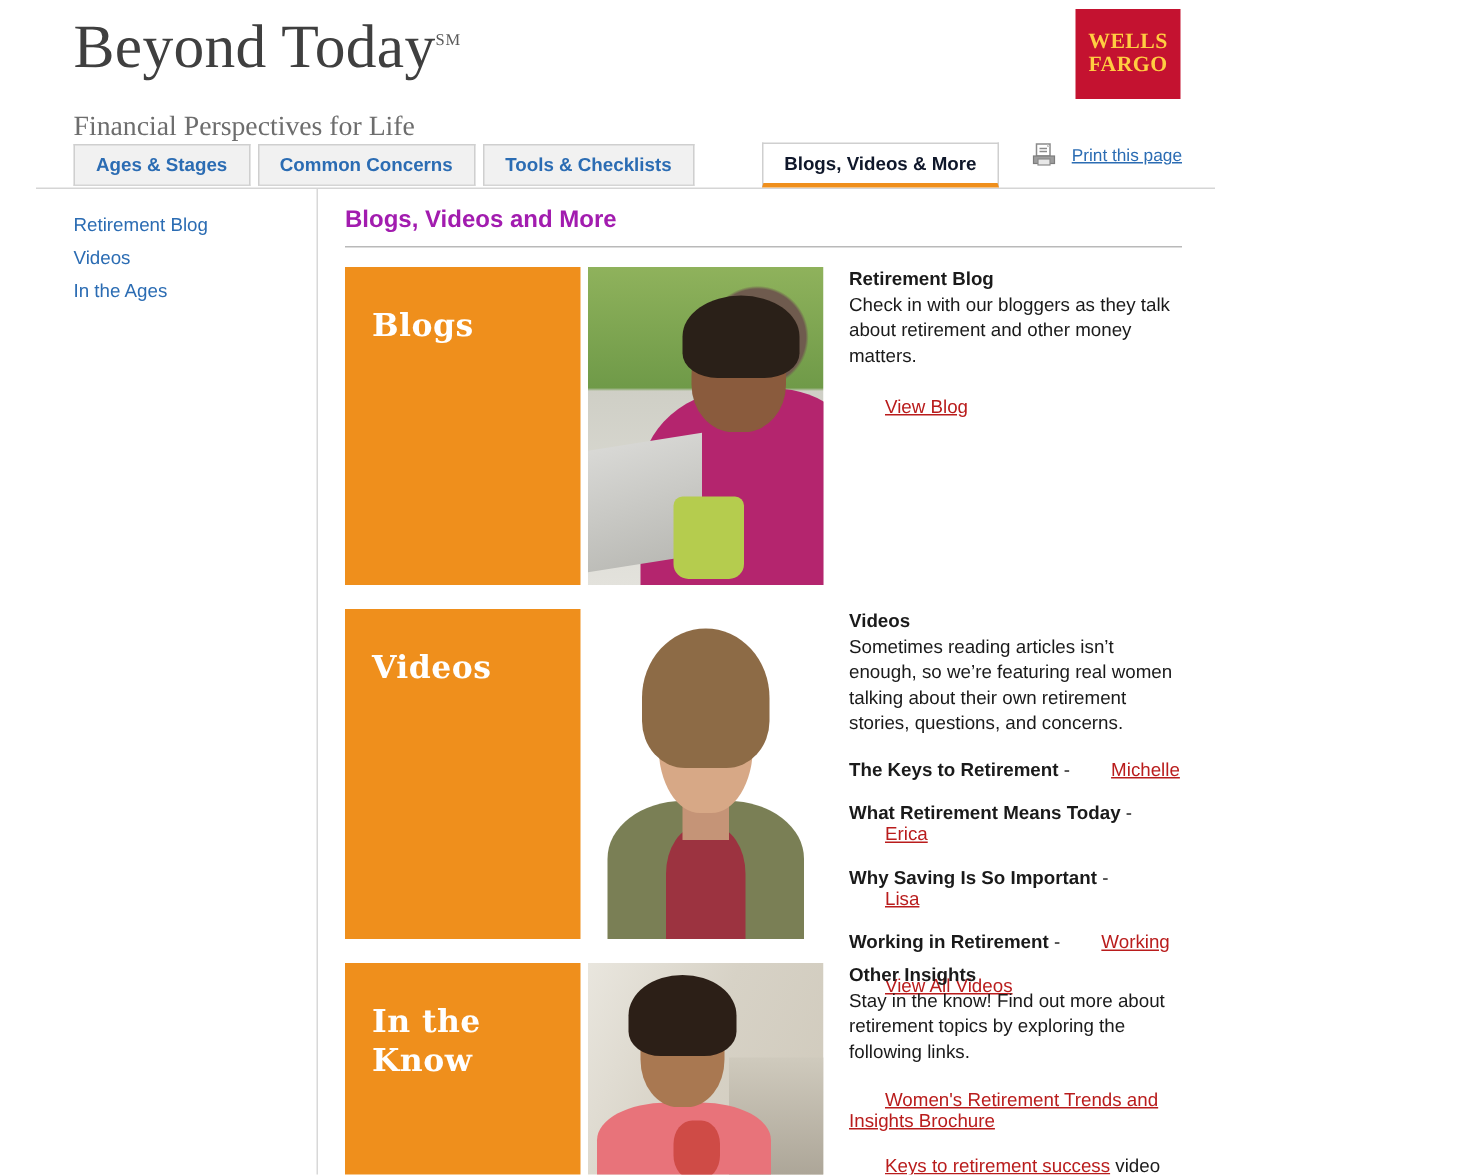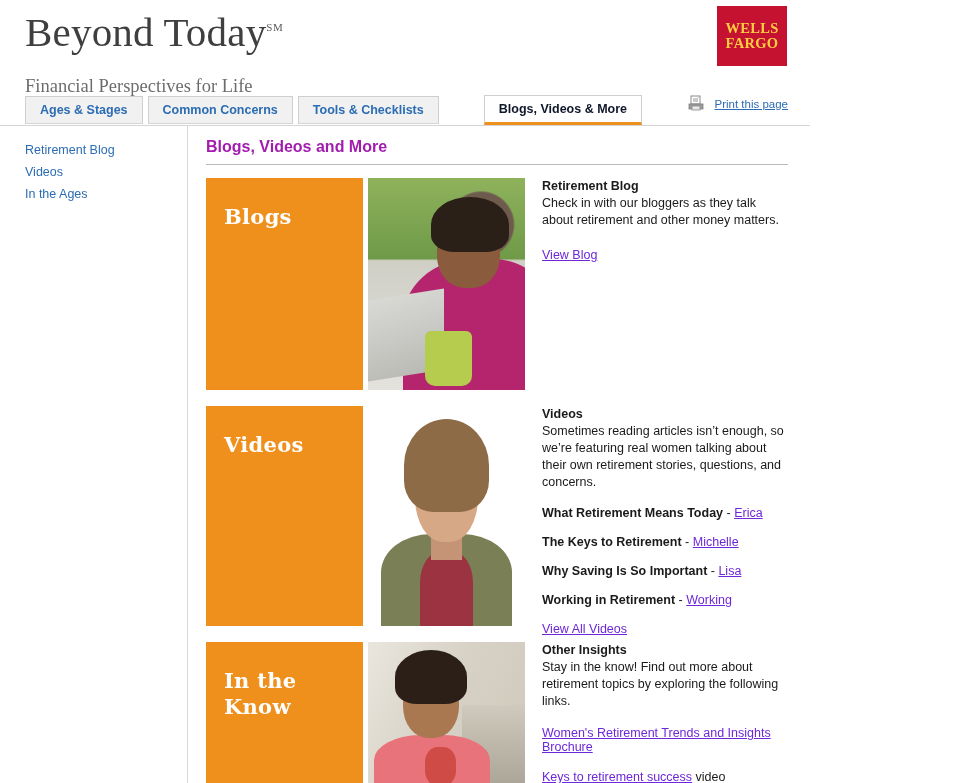--- a/index.html
+++ b/index.html
@@ -3,21 +3,21 @@
 <meta charset="utf-8">
 <style>
   * { box-sizing: border-box; }
   html, body {
     margin: 0; padding: 0;
     width: 979px; height: 783px;
     background: #ffffff;
     font-family: "Liberation Sans", sans-serif;
     overflow: hidden;
   }
-  .page { position: relative; width: 810px; height: 783px; background: #fff; }
+  .page { position: relative; width: 810px; height: 783px; background: #fff; padding-left: 24px; }
 
   
   .header { position: relative; height: 90px; }
   .brand { position: absolute; left: 25px; top: 4px; }
   .brand-title {
     font-family: "Liberation Serif", serif;
     font-size: 41px;
     color: #3f3f3f;
     letter-spacing: 0.2px;
     line-height: 46px;
@@ -145,22 +145,22 @@
   .text-col { flex: 1; padding-left: 17px; }
   .sec-head {
     font-size: 12.5px; font-weight: bold; color: #1a1a1a;
     line-height: 17px;
   }
   .sec-desc {
     font-size: 12.5px; color: #1a1a1a; line-height: 17px;
     max-width: 405px;
   }
   .link {
-    font-size: 12.5px; color: #6d28d9;
-    text-decoration: underline; cursor: pointer;
+    font-size: 12.5px; color: #b91c1c;
+    text-decoration: underline; cursor: pointer; margin-left: 24px;
   }
   .spacer-lg { height: 16px; }
   .vid-row { font-size: 12.5px; color: #1a1a1a; margin-top: 15px; }
   .vid-row b { font-weight: bold; }
   .insight-row { margin-top: 16px; font-size: 12.5px; color: #1a1a1a; }
 
   
   .ph-inner { position: absolute; inset: 0; }
   .p1 { background:
       radial-gradient(circle at 72% 22%, #6f5b4e 0 16%, transparent 17%),
@@ -282,24 +282,24 @@
             <div class="p2-neck"></div>
             <div class="p2-face"></div>
             <div class="p2-hair"></div>
           </div>
         </div>
         <div class="text-col">
           <div class="sec-head">Videos</div>
           <div class="sec-desc">Sometimes reading articles isn’t enough, so we’re featuring real women talking about their own retirement stories, questions, and concerns.</div>
 
           <div class="vid-row">
+            <b>The Keys to Retirement</b><span> - </span><a class="link">Michelle</a>
+          </div>
+          <div class="vid-row">
             <b>What Retirement Means Today</b><span> - </span><a class="link">Erica</a>
-          </div>
-          <div class="vid-row">
-            <b>The Keys to Retirement</b><span> - </span><a class="link">Michelle</a>
           </div>
           <div class="vid-row">
             <b>Why Saving Is So Important</b><span> - </span><a class="link">Lisa</a>
           </div>
           <div class="vid-row">
             <b>Working in Retirement</b><span> - </span><a class="link">Working</a>
           </div>
           <div class="vid-row">
             <a class="link">View All Videos</a>
           </div>

